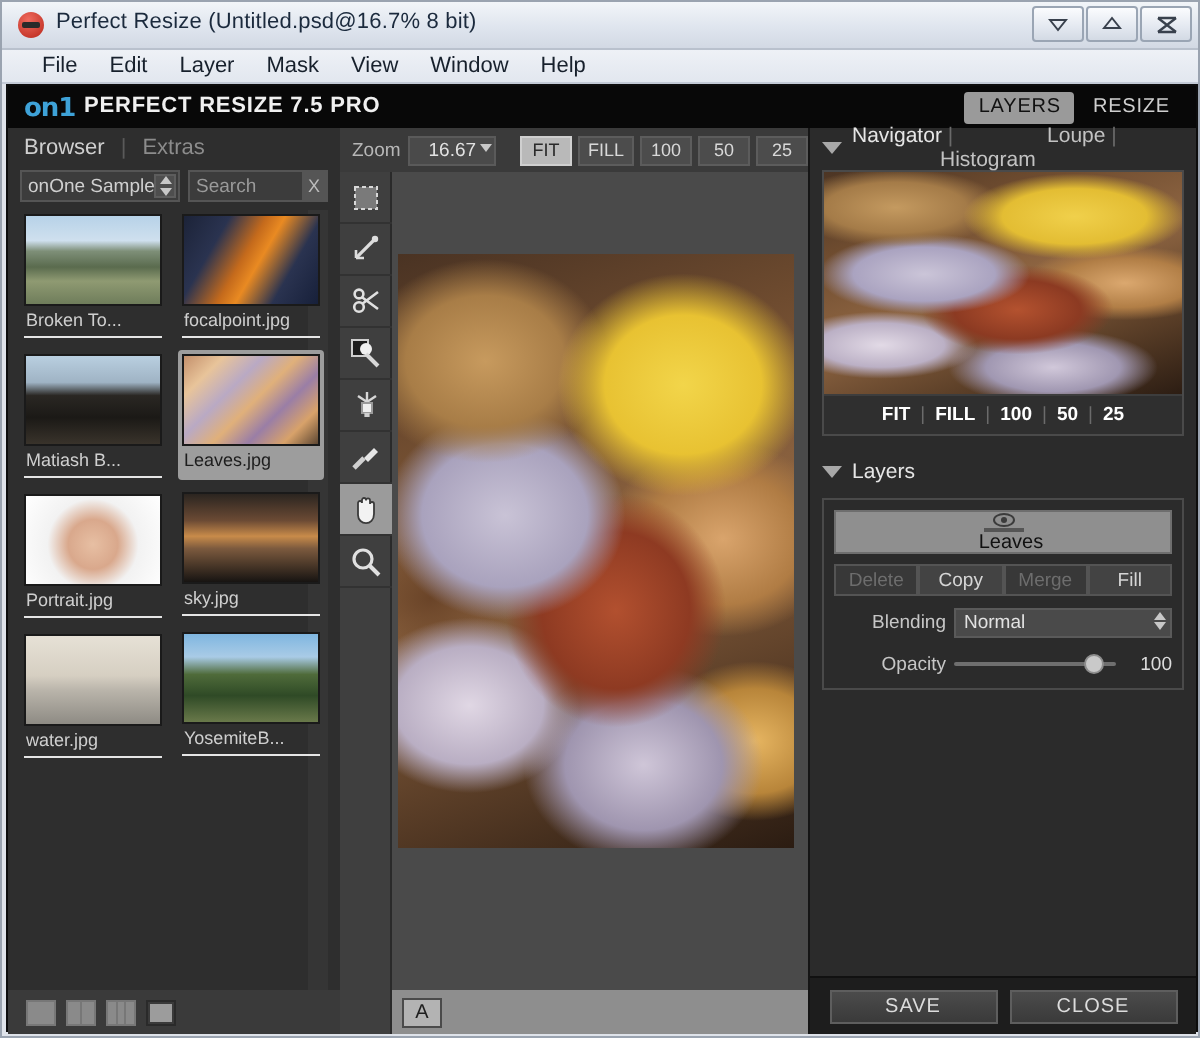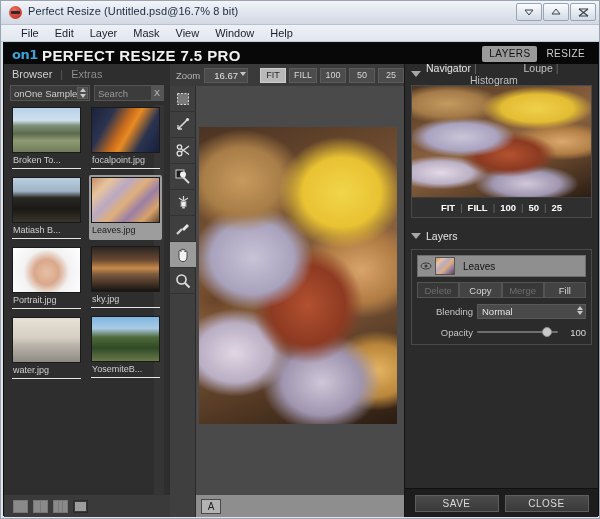--- a/index.html
+++ b/index.html
@@ -31,21 +31,21 @@
   .menu-item{font-size:11px;color:#17202c;margin-right:16px;cursor:default;}
 
   
   .appbody{position:absolute;left:2px;top:41px;width:596px;height:474px;
     background:#1b1b1b;border:1px solid #0d0d0d;box-sizing:border-box;}
 
   
   .brandbar{position:absolute;left:0;top:0;width:594px;height:21px;background:#080808;}
   .brand-logo{position:absolute;left:8px;top:4px;font-size:13px;font-weight:bold;color:#3ea2d8;
     letter-spacing:-.5px;font-family:"DejaVu Sans",sans-serif;}
-  .brand-text{position:absolute;left:38px;top:4px;font-size:15px;font-weight:bold;color:#f0f0f0;letter-spacing:.4px;}
+  .brand-text{position:absolute;left:38px;top:4px;font-size:11px;font-weight:bold;color:#f0f0f0;letter-spacing:.4px;}
   .modetabs{position:absolute;right:6px;top:3px;display:flex;gap:2px;}
   .modetab{font-size:10px;color:#cfcfcf;padding:2px 7px 3px;border-radius:2px;letter-spacing:.4px;}
   .modetab.active{background:#9a9a9a;color:#111;}
 
   
   .leftpanel{position:absolute;left:0;top:21px;width:180px;height:453px;background:#2e2e2e;}
   .lp-tabs{position:absolute;left:0;top:0;width:166px;height:19px;background:#2e2e2e;
     display:flex;align-items:center;padding-left:8px;gap:8px;}
   .lp-tab{font-size:11px;color:#cfcfcf;}
   .lp-tab.dim{color:#8c8c8c;}
@@ -121,21 +121,21 @@
   .sect-title .sep{color:#6a6a6a;}
   .sect-title .sub{color:#c2c2c2;padding-left:44px;}
   .navbox{margin:2px 6px 0;border:1px solid #4a4a4a;background:#1f1f1f;}
   .navimg{width:100%;height:111px;display:block;}
   .navpresets{height:19px;background:#2f2f2f;display:flex;align-items:center;justify-content:center;
     gap:5px;font-size:9.5px;color:#cfcfcf;border-top:1px solid #3d3d3d;}
   .navpresets b{color:#ffffff;font-weight:bold;}
   .navpresets i{color:#6b6b6b;font-style:normal;}
   .layersbox{margin:4px 6px 0;border:1px solid #4a4a4a;background:#2b2b2b;padding:5px;}
   .layerrow{height:22px;background:#8f8f8f;display:flex;align-items:center;border:1px solid #6e6e6e;
-    box-sizing:border-box;}
+    box-sizing:border-box;flex-direction:column;}
   .eye{width:16px;display:flex;align-items:center;justify-content:center;}
   .lthumb{width:18px;height:16px;margin-left:1px;background-size:cover;border:1px solid #555;}
   .lname{font-size:10px;color:#111;margin-left:8px;}
   .lbtns{display:flex;margin-top:5px;gap:0;}
   .lbtn{flex:1;height:16px;background:#434343;border:1px solid #545454;box-sizing:border-box;
     font-size:9.5px;color:#d5d5d5;display:flex;align-items:center;justify-content:center;}
   .lbtn.dis{color:#6d6d6d;background:#383838;}
   .blendrow{display:flex;align-items:center;margin-top:6px;}
   .blabel{font-size:9.5px;color:#c6c6c6;width:56px;text-align:right;padding-right:4px;}
   .bselect{flex:1;height:15px;background:#4a4a4a;border:1px solid #5a5a5a;box-sizing:border-box;

